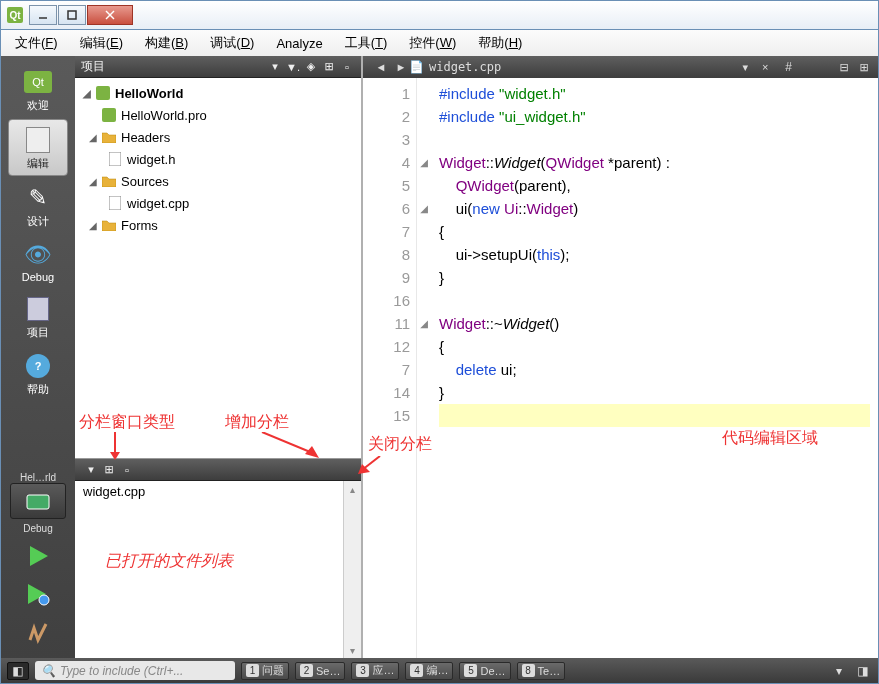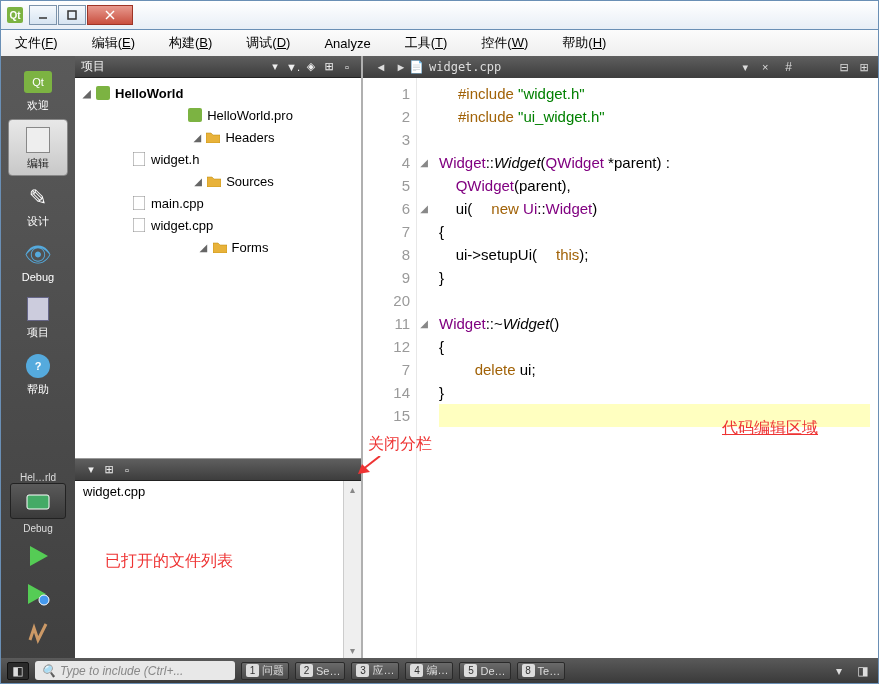--- a/index.html
+++ b/index.html
@@ -8,21 +8,21 @@
 
 .titlebar { height: 30px; background: linear-gradient(#fff,#e8eef6); border: 1px solid #6a8fb5; display: flex; align-items: center; padding: 0 4px 0 6px; font-size: 13px; }
 .titlebar .app-icon { width: 16px; height: 16px; background: #7cb342; border-radius: 2px; margin-right: 6px; display:flex;align-items:center;justify-content:center;color:#fff;font-size:10px;font-weight:bold;}
 .titlebar .title { flex: 1; color: #2a2a2a; }
 .winbtns { display: flex; gap: 1px; }
 .winbtn { width: 28px; height: 20px; border: 1px solid #7c93ab; background: linear-gradient(#f5f9fd,#d7e4f1); display: flex; align-items: center; justify-content: center; font-size: 10px; cursor: pointer; }
 .winbtn.close { width: 46px; background: linear-gradient(#e89a8f,#c94f3f); color:#fff; border-color:#9e3426;}
 .winbtn svg { width:10px; height:10px; }
 
 
-.menubar { height: 26px; background: linear-gradient(#fcfcfc,#efefef); border-left:1px solid #6a8fb5; border-right:1px solid #6a8fb5; display: flex; align-items: center; padding: 0 6px; font-size: 13px; gap: 18px;}
+.menubar { height: 26px; background: linear-gradient(#fcfcfc,#efefef); border-left:1px solid #6a8fb5; border-right:1px solid #6a8fb5; display: flex; align-items: center; padding: 0 6px; font-size: 13px; gap: 6px;}
 .menubar .menu { padding: 2px 8px; cursor: pointer; }
 .menubar .menu u{text-decoration:underline;}
 
 
 .main { display: flex; height: calc(100% - 30px - 26px - 26px); border-left:1px solid #6a8fb5; border-right:1px solid #6a8fb5; }
 
 
 .modebar { width: 74px; background: linear-gradient(#5a5a5a,#404040); display: flex; flex-direction: column; align-items: center; color: #fff; padding-top: 6px; }
 .modebtn { width: 60px; padding: 6px 0 4px; display: flex; flex-direction: column; align-items: center; font-size: 11px; cursor: pointer; border-radius:4px; margin-bottom:2px;}
 .modebtn.active { background: linear-gradient(#e8e8e8,#c8c8c8); color: #222; border:1px solid #888;}
@@ -36,21 +36,21 @@
 
 .sidepane { width: 288px; display: flex; flex-direction: column; border-right: 2px solid #b0b0b0; position:relative;}
 .panehdr { height: 22px; background: linear-gradient(#5f5f5f,#3d3d3d); color: #eee; font-size: 12px; display: flex; align-items: center; padding: 0 6px; border-bottom:1px solid #222;}
 .panehdr .title { flex: 1; }
 .panehdr .hdrico { width:16px; height:16px; display:flex;align-items:center;justify-content:center; cursor:pointer; font-size:11px; margin-left:2px;}
 .tree { flex: 1; background: #fff; font-size: 13px; overflow: auto; padding: 4px 0;}
 .treerow { display: flex; align-items: center; height: 22px; padding-left: 8px; cursor: pointer; white-space:nowrap;}
 .treerow .arrow { width: 12px; display:inline-block; color:#666; font-size:10px;}
 .treerow .fico { width: 16px; height: 16px; margin-right: 4px; display:inline-flex;align-items:center;justify-content:center;}
 .treerow.bold { font-weight: bold; }
-.ind1{padding-left:32px;justify-content:center;} .ind2{padding-left:44px;text-align:right;}
+.ind1{padding-left:14px;} .ind2{padding-left:20px;text-align:right;}
 
 
 .anno { position: absolute; color: #e33; font-size: 16px; pointer-events: none; font-family:"SimSun","Microsoft YaHei";}
 .arrow-svg{position:absolute;pointer-events:none;}
 
 
 .opendocs { height: 200px; display: flex; flex-direction: column; border-top:1px solid #999;}
 .doclist { flex: 1; background: #fff; font-size: 13px; overflow:auto;}
 .docrow { padding: 3px 8px; cursor:pointer;}
 .docrow.sel { background:#fff; }
@@ -66,21 +66,21 @@
 .edtabs .filename{flex:1; font-family:Consolas,monospace;}
 .edtabs .tbtn{width:16px;height:16px;margin-left:4px;cursor:pointer;display:flex;align-items:center;justify-content:center;font-size:11px;}
 
 
 .codewrap { flex: 1; display: flex; background: #fff; font-family: Consolas, "Courier New", monospace; font-size: 15px; overflow:auto; position:relative;}
 .gutter { width: 54px; text-align: right; color: #9a9a9a; padding: 4px 6px 4px 0; user-select:none; border-right:1px solid #e8e8e8;}
 .gutter .ln{height:23px;line-height:23px;}
 .foldcol{width:14px;padding-top:4px;}
 .foldcol .fm{height:23px;line-height:23px;text-align:center;color:#888;font-size:10px;}
 .code { flex:1; padding: 4px 8px; white-space: pre; line-height:23px;}
-.kw{color:#a16207;margin-left:19px;} .str{color:#008000;} .type{color:#800080;} .fn{font-style:italic;color:#000;}
+.kw{color:#1d4ed8;} .str{color:#008000;} .type{color:#800080;} .fn{font-style:italic;color:#000;}
 .curline{background:#ffffc0;}
 
 
 .statusbar { height: 26px; background: linear-gradient(#5a5a5a,#3a3a3a); border:1px solid #6a8fb5; border-top:none; display: flex; align-items: center; padding: 0 6px; gap:6px; color:#ddd; font-size:12px;}
 .statusbar .toggle{width:22px;height:18px;background:#2a2a2a;border:1px solid #111;border-radius:2px;cursor:pointer;display:flex;align-items:center;justify-content:center;}
 .statusbar .locator{flex:0 0 200px;height:19px;background:#e8e8e8;border-radius:3px;color:#888;padding:0 6px;display:flex;align-items:center;font-style:italic;font-size:12px;}
 .statusbar .locator .mag{margin-right:4px;}
 .statusbar .panel{height:18px;padding:0 4px;background:linear-gradient(#6a6a6a,#4a4a4a);border:1px solid #2a2a2a;border-radius:2px;cursor:pointer;display:flex;align-items:center;gap:3px;font-size:11px;}
 .statusbar .panel .num{background:#ddd;color:#333;border-radius:2px;width:13px;height:13px;display:inline-flex;align-items:center;justify-content:center;font-size:10px;}
 .statusbar .spacer{flex:1;}
@@ -250,53 +250,56 @@
           </span>
           <span>Sources</span>
         </div>
         <div class="treerow ind2">
           <span class="arrow"></span>
           <span class="fico">
             <svg width="12" height="14">
               <rect class="file-ico" x="0" y="0" width="12" height="14"></rect>
             </svg>
           </span>
-          <span>main.cpp</span>
-        </div>
-        <div class="treerow ind2">
-          <span class="arrow"></span>
-          <span class="fico">
-            <svg width="12" height="14">
-              <rect class="file-ico" x="0" y="0" width="12" height="14"></rect>
-            </svg>
-          </span>
           <span>widget.cpp</span>
         </div>
         <div class="treerow ind1">
           <span class="arrow">◢</span>
           <span class="fico">
             <svg width="14" height="12">
               <path class="folder-ico" d="M0 2 h5 l2 2 h7 v8 h-14 z"></path>
             </svg>
           </span>
           <span>Forms</span>
         </div>
       </div>
 
+    <div style="position:relative;height:48px;background:#fff;">
+      <div class="anno" style="left:4px;top:2px;">分栏窗口类型</div>
+      <div class="anno" style="left:150px;top:2px;">增加分栏</div>
+      <svg class="arrow-svg" style="left:30px;top:22px;" width="40" height="30">
+          <line x1="10" y1="0" x2="10" y2="22" stroke="#e33" stroke-width="2"></line>
+          <polygon points="10,28 5,20 15,20" fill="#e33"></polygon>
+        </svg>
+      <svg class="arrow-svg" style="left:182px;top:22px;" width="80" height="30">
+          <line x1="5" y1="0" x2="58" y2="22" stroke="#e33" stroke-width="2"></line>
+          <polygon points="62,26 48,22 55,14" fill="#e33"></polygon>
+        </svg>
+    </div>
 
     <div class="opendocs">
       <div class="panehdr">
         <span class="hdrico">▾</span>
         <span class="hdrico">⊞</span>
         <span class="hdrico">▫</span>
       </div>
       <div class="doclist-scroll" style="flex:1;">
         <div class="doclist-inner doclist" id="doclist" style="position:relative;">
             <div class="docrow sel">widget.cpp</div>
-          <div class="anno" style="left:30px;top:70px;font-size:16px;">已打开的文件列表</div>
+          <div class="anno" style="left:30px;top:70px;font-size:16px;font-style:italic;">已打开的文件列表</div>
         </div>
         <div class="scrollv">
           <div class="sbtn">▴</div>
           <div style="flex:1"></div>
           <div class="sbtn">▾</div>
         </div>
       </div>
     </div>
   </div>
 
@@ -318,21 +321,21 @@
       <div class="gutter" id="gutter">
           <div class="ln">1</div>
           <div class="ln">2</div>
           <div class="ln">3</div>
           <div class="ln">4</div>
           <div class="ln">5</div>
           <div class="ln">6</div>
           <div class="ln">7</div>
           <div class="ln">8</div>
           <div class="ln">9</div>
-          <div class="ln">20</div>
+          <div class="ln">16</div>
           <div class="ln">11</div>
           <div class="ln">12</div>
           <div class="ln">7</div>
           <div class="ln">14</div>
           <div class="ln">15</div>
         </div>
       <div class="foldcol" id="foldcol">
           <div class="fm"></div>
           <div class="fm"></div>
           <div class="fm"></div>
@@ -343,21 +346,21 @@
           <div class="fm"></div>
           <div class="fm"></div>
           <div class="fm"></div>
           <div class="fm">◢</div>
           <div class="fm"></div>
           <div class="fm"></div>
           <div class="fm"></div>
           <div class="fm"></div>
         </div>
       <div class="code" id="code"><div style="height: 23px;"><span class="kw">#include</span> <span class="str">"widget.h"</span></div><div style="height: 23px;"><span class="kw">#include</span> <span class="str">"ui_widget.h"</span></div><div style="height: 23px;">&nbsp;</div><div style="height: 23px;"><span class="type">Widget</span>::<span class="fn">Widget</span>(<span class="type">QWidget</span> *parent) :</div><div style="height: 23px;">    <span class="type">QWidget</span>(parent),</div><div style="height: 23px;">    ui(<span class="kw">new</span> <span class="type">Ui</span>::<span class="type">Widget</span>)</div><div style="height: 23px;">{</div><div style="height: 23px;">    ui-&gt;setupUi(<span class="kw">this</span>);</div><div style="height: 23px;">}</div><div style="height: 23px;">&nbsp;</div><div style="height: 23px;"><span class="type">Widget</span>::~<span class="fn">Widget</span>()</div><div style="height: 23px;">{</div><div style="height: 23px;">    <span class="kw">delete</span> ui;</div><div style="height: 23px;">}</div><div class="curline" style="height: 23px;">&nbsp;</div></div>
-      <div class="anno" style="position:absolute;right:60px;top:340px;text-decoration:underline;">代码编辑区域</div>
+      <div class="anno" style="position:absolute;right:60px;top:350px;">代码编辑区域</div>
     </div>
 
     <div class="anno" style="position:absolute;left:368px;top:434px;text-align:right;">关闭分栏</div>
     <svg class="arrow-svg" style="position:absolute;left:356px;top:456px;" width="30" height="24">
         <line x1="24" y1="0" x2="6" y2="14" stroke="#e33" stroke-width="2"></line>
         <polygon points="2,18 6,8 14,16" fill="#e33"></polygon>
       </svg>
   </div>
 </div>
 

